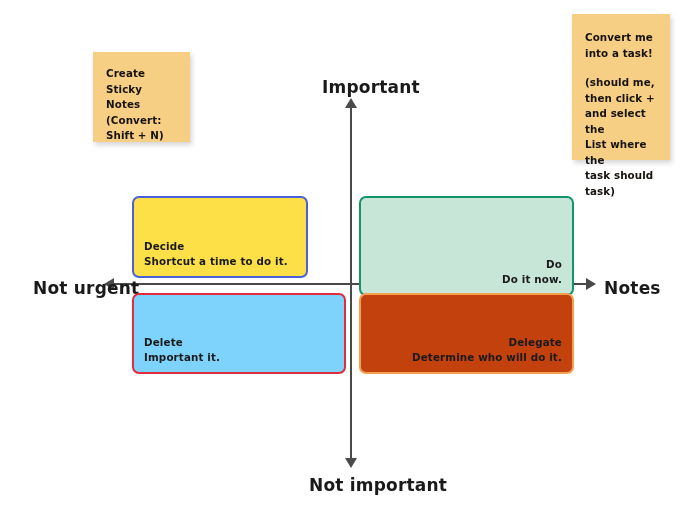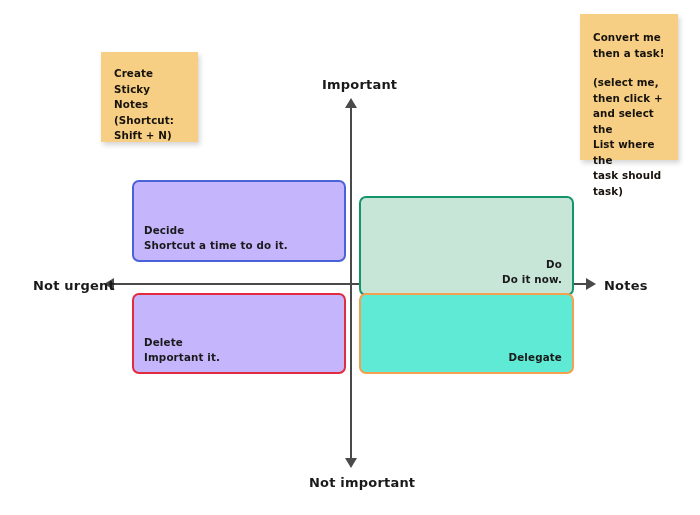--- a/index.html
+++ b/index.html
@@ -67,21 +67,21 @@
     left: 586px;
     top: 278px;
     border-top: 6px solid transparent;
     border-bottom: 6px solid transparent;
     border-left: 10px solid #4a4a4a;
   }
 
   
   .axis-label {
     position: absolute;
-    font-size: 13px;
+    font-size: 17px;
     font-weight: 700;
     color: #1a1a1a;
     letter-spacing: 0.2px;
     white-space: nowrap;
   }
   .label-important  { left: 322px; top: 77px; }
   .label-notimportant { left: 309px; top: 475px; }
   .label-noturgent  { left: 33px;  top: 278px; }
   .label-urgent     { left: 604px; top: 278px; }
 
@@ -101,57 +101,56 @@
     font-size: 10.3px;
     font-weight: 700;
     color: #1a1a1a;
     line-height: 15px;
     letter-spacing: 0.15px;
   }
   .quad-text.right { text-align: right; }
   .quad-text.left  { text-align: left; }
 
   .quad-decide {
-    left: 132px; top: 180px;
-    width: 214px; height: 82px;
-    background: #c4b5fd;
+    left: 132px; top: 196px;
+    width: 176px; height: 82px;
+    background: #fde047;
     border-color: #4a62d8;
   }
   .quad-do {
     left: 359px; top: 196px;
     width: 215px; height: 100px;
     background: #c7e6d8;
     border-color: #14946a;
   }
   .quad-delete {
     left: 132px; top: 293px;
     width: 214px; height: 81px;
-    background: #c4b5fd;
+    background: #7dd3fc;
     border-color: #e02c3e;
   }
   .quad-delegate {
     left: 359px; top: 293px;
     width: 215px; height: 81px;
-    background: #5eead4;
+    background: #c2410c;
     border-color: #f5a051;
   }
 
   
   .sticky {
     position: absolute;
     background: #f7cf84;
     box-sizing: border-box;
     padding: 14px 13px 10px 13px;
     font-size: 10.3px;
     font-weight: 700;
     color: #16120c;
     line-height: 15.5px;
     letter-spacing: 0.1px;
     box-shadow: 2px 3px 5px rgba(0,0,0,0.17);
-    margin-left: 8px;
   }
   .sticky-create {
     left: 93px; top: 52px;
     width: 97px; height: 90px;
   }
   .sticky-convert {
     left: 572px; top: 14px;
     width: 98px; height: 146px;
     padding-top: 16px;
   }
@@ -196,35 +195,36 @@
   <div class="quad quad-delete">
     <div class="quad-text left">
       <div>Delete</div>
       <div>Important it.</div>
     </div>
   </div>
 
   <div class="quad quad-delegate">
     <div class="quad-text right">
       <div>Delegate</div>
+      <div>Determine who will do it.</div>
     </div>
   </div>
 
   <div class="sticky sticky-create">
     <p>Create Sticky</p>
     <p>Notes</p>
-    <p>(Shortcut:</p>
+    <p>(Convert:</p>
     <p>Shift + N)</p>
   </div>
 
   <div class="sticky sticky-convert">
     <p>Convert me</p>
-    <p>then a task!</p>
+    <p>into a task!</p>
     <div class="gap"></div>
-    <p>(select me,</p>
+    <p>(should me,</p>
     <p>then click +</p>
     <p>and select the</p>
     <p>List where the</p>
     <p>task should</p>
     <p>task)</p>
   </div>
 
 </div>
 
 </body></html>

